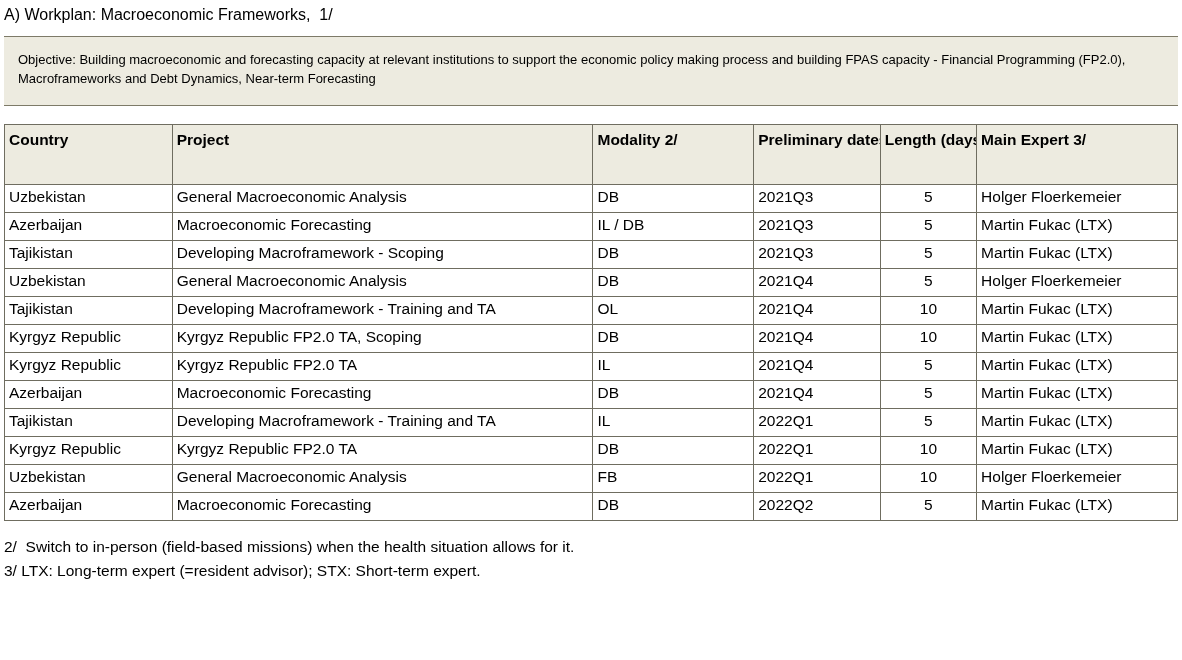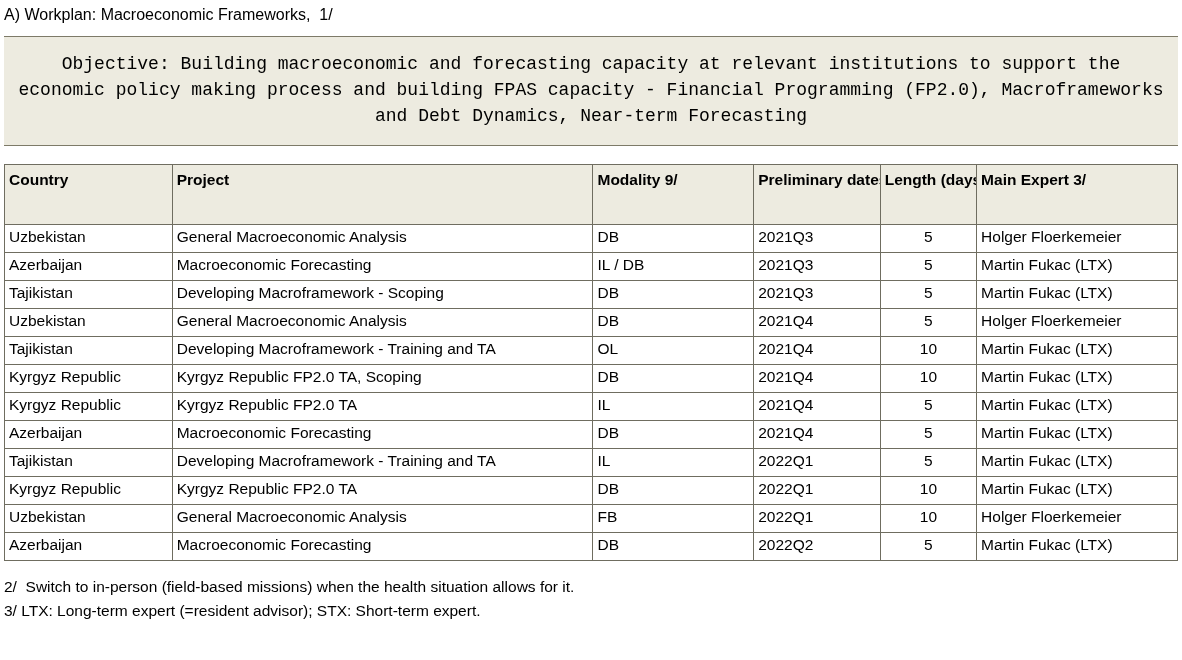--- a/index.html
+++ b/index.html
@@ -29,24 +29,22 @@
   }
   .objective-box {
     margin: 6px 4px 0 4px;
     background: #edebe0;
     border-top: 1px solid #7d7a68;
     border-bottom: 1px solid #7d7a68;
     padding: 14px 14px 16px 14px;
     box-sizing: border-box;
   }
   .objective-text {
-    text-align: center;
     line-height: 1.45;
-    font-size: 18px;
-    font-family: Liberation Mono, monospace;
+    font-size: 13px;
   }
   table.workplan {
     margin: 18px 4px 0 4px;
     border-collapse: collapse;
     width: 1174px;
     table-layout: fixed;
     padding-left: 40px;
   }
   table.workplan th,
   table.workplan td {
@@ -105,21 +103,21 @@
       <col class="col-project">
       <col class="col-modality">
       <col class="col-dates">
       <col class="col-length">
       <col class="col-expert">
     </colgroup>
     <thead>
       <tr>
         <th>Country</th>
         <th>Project</th>
-        <th>Modality 9/</th>
+        <th>Modality 2/</th>
         <th>Preliminary dates</th>
         <th class="center">Length (days)</th>
         <th>Main Expert 3/</th>
       </tr>
     </thead>
     <tbody>
       <tr>
         <td>Uzbekistan</td>
         <td>General Macroeconomic Analysis</td>
         <td>DB</td>

